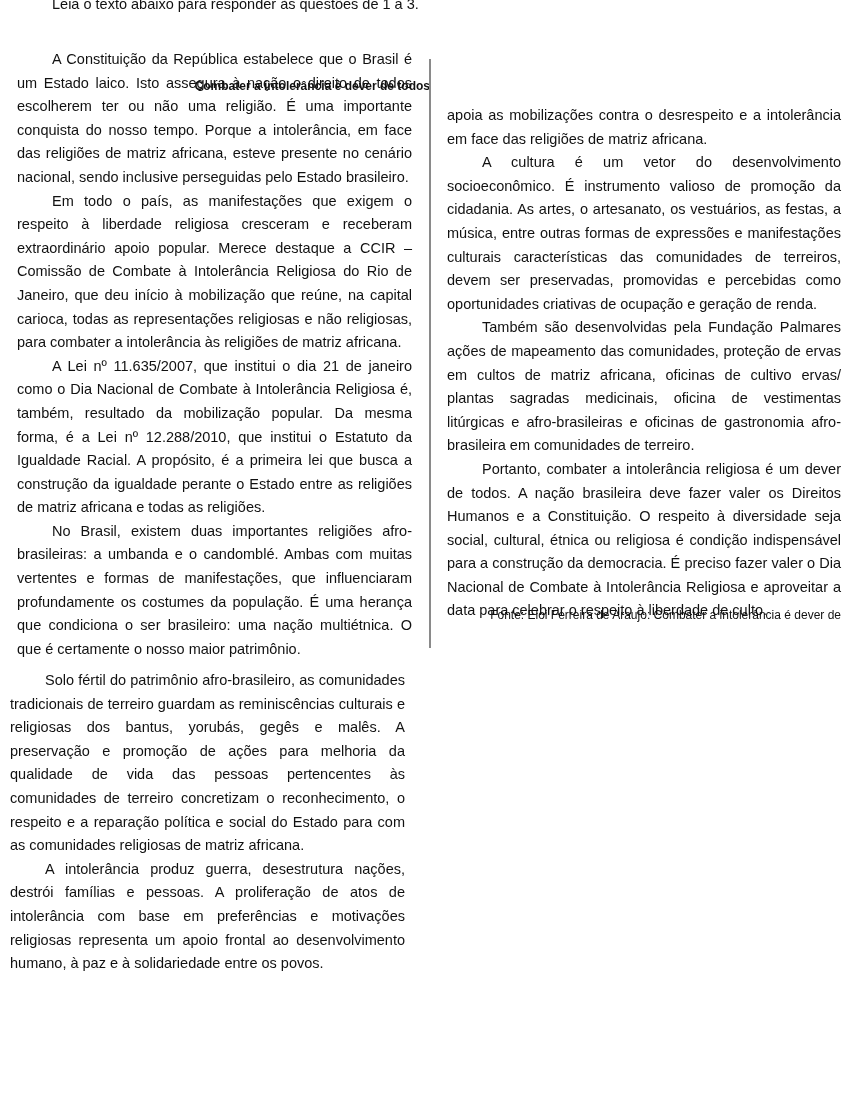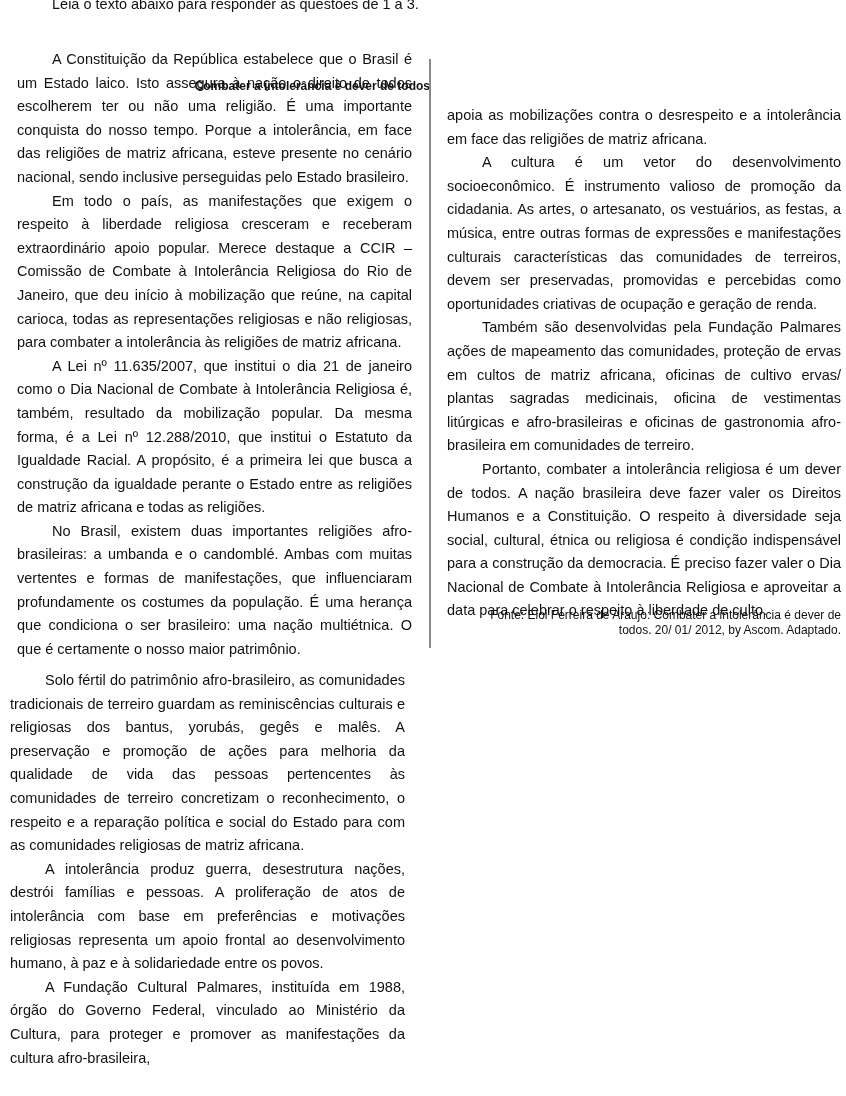--- a/index.html
+++ b/index.html
@@ -29,26 +29,24 @@
   <p>Em todo o país, as manifestações que exigem o respeito à liberdade religiosa cresceram e receberam extraordinário apoio popular. Merece destaque a CCIR – Comissão de Combate à Intolerância Religiosa do Rio de Janeiro, que deu início à mobilização que reúne, na capital carioca, todas as representações religiosas e não religiosas, para combater a intolerância às religiões de matriz africana.</p>
   <p>A Lei nº 11.635/2007, que institui o dia 21 de janeiro como o Dia Nacional de Combate à Intolerância Religiosa é, também, resultado da mobilização popular. Da mesma forma, é a Lei nº 12.288/2010, que institui o Estatuto da Igualdade Racial. A propósito, é a primeira lei que busca a construção da igualdade perante o Estado entre as religiões de matriz africana e todas as religiões.</p>
   <p>No Brasil, existem duas importantes religiões afro-brasileiras: a umbanda e o candomblé. Ambas com muitas vertentes e formas de manifestações, que influenciaram profundamente os costumes da população. É uma herança que condiciona o ser brasileiro: uma nação multiétnica. O que é certamente o nosso maior patrimônio.</p>
 </div>
 
 <div class="divider"></div>
 
 <div class="col" id="colB">
   <p>Solo fértil do patrimônio afro-brasileiro, as comunidades tradicionais de terreiro guardam as reminiscências culturais e religiosas dos bantus, yorubás, gegês e malês. A preservação e promoção de ações para melhoria da qualidade de vida das pessoas pertencentes às comunidades de terreiro concretizam o reconhecimento, o respeito e a reparação política e social do Estado para com as comunidades religiosas de matriz africana.</p>
   <p>A intolerância produz guerra, desestrutura nações, destrói famílias e pessoas. A proliferação de atos de intolerância com base em preferências e motivações religiosas representa um apoio frontal ao desenvolvimento humano, à paz e à solidariedade entre os povos.</p>
-  <p>A Fundação Cultural Palmares, instituída em 1988, órgão do Governo Federal, vinculado ao Ministério da Cultura, para proteger e promover as manifestações da cultura afro-brasileira,</p>
 </div>
 
 <div class="col" id="colC">
   <p class="cont">apoia as mobilizações contra o desrespeito e a intolerância em face das religiões de matriz africana.</p>
   <p>A cultura é um vetor do desenvolvimento socioeconômico. É instrumento valioso de promoção da cidadania. As artes, o artesanato, os vestuários, as festas, a música, entre outras formas de expressões e manifestações culturais características das comunidades de terreiros, devem ser preservadas, promovidas e percebidas como oportunidades criativas de ocupação e geração de renda.</p>
   <p>Também são desenvolvidas pela Fundação Palmares ações de mapeamento das comunidades, proteção de ervas em cultos de matriz africana, oficinas de cultivo ervas/ plantas sagradas medicinais, oficina de vestimentas litúrgicas e afro-brasileiras e oficinas de gastronomia afro-brasileira em comunidades de terreiro.</p>
   <p>Portanto, combater a intolerância religiosa é um dever de todos. A nação brasileira deve fazer valer os Direitos Humanos e a Constituição. O respeito à diversidade seja social, cultural, étnica ou religiosa é condição indispensável para a construção da democracia. É preciso fazer valer o Dia Nacional de Combate à Intolerância Religiosa e aproveitar a data para celebrar o respeito à liberdade de culto.</p>
 </div>
 
 <div class="source">
   <div>Fonte: Eloi Ferreira de Araujo: Combater a intolerância é dever de</div>
-  <div>todos. 20/ 01/ 2012, by Ascom. Adaptado.</div>
 </div>
 
 </body></html>

